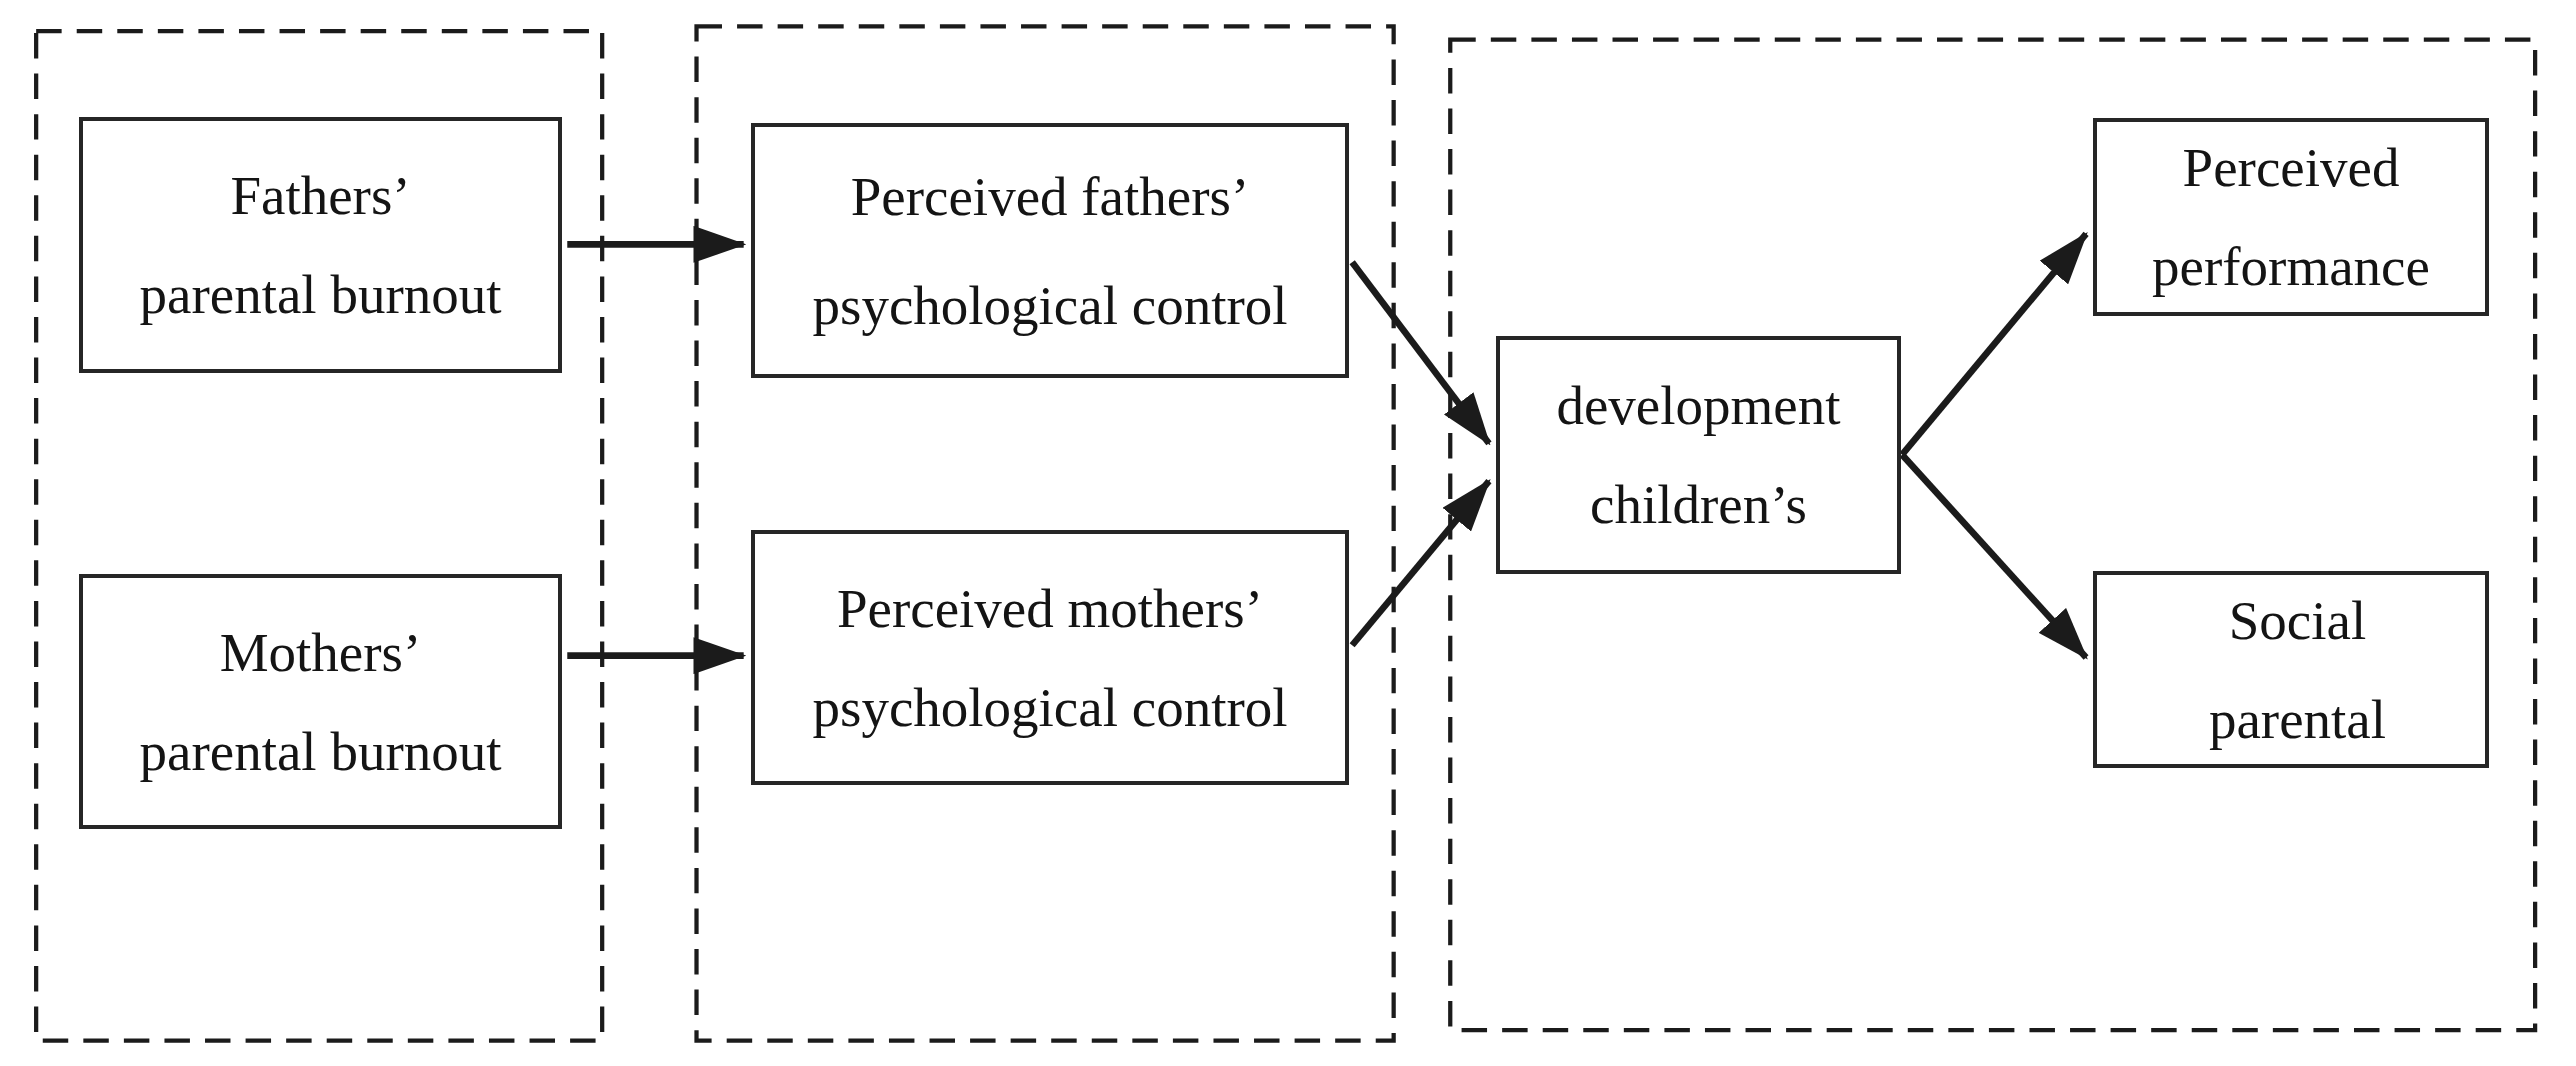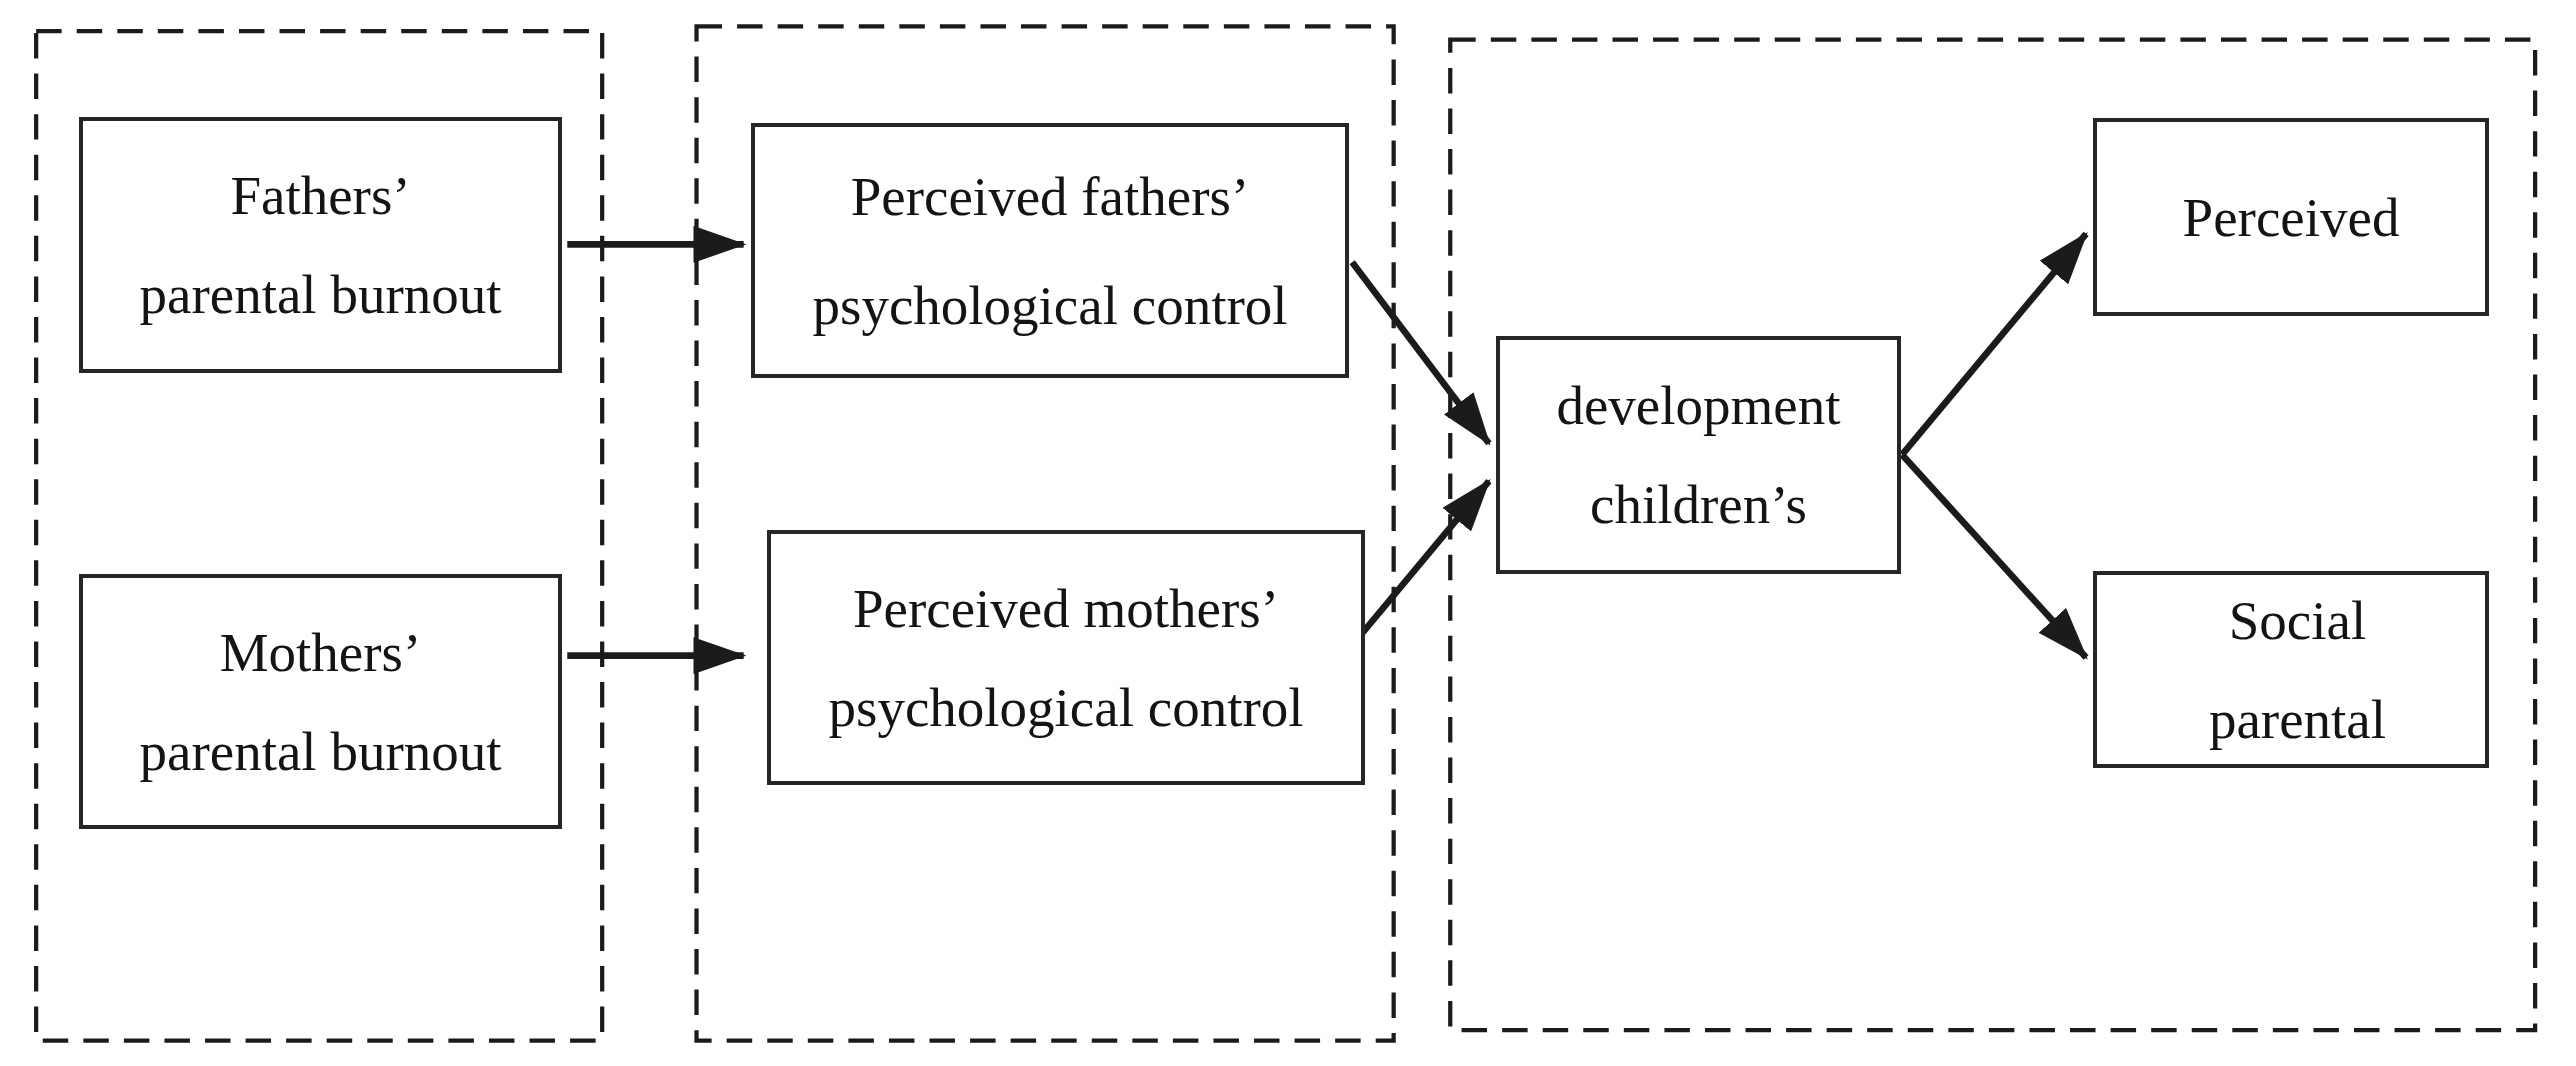--- a/index.html
+++ b/index.html
@@ -36,21 +36,21 @@
     font-size: 55px;
     line-height: 99px;
     white-space: nowrap;
   }
   .node span { display: block; }
 
   
   .n-fathers      { left:  79px; top: 117px; width: 483px; height: 256px; }
   .n-mothers      { left:  79px; top: 530px; width: 483px; height: 255px; margin-top: 44px; }
   .n-perc-fathers { left: 751px; top: 123px; width: 598px; height: 255px; gap: 10px; }
-  .n-perc-mothers { left: 751px; top: 530px; width: 598px; height: 255px; margin-left: 16px; }
+  .n-perc-mothers { left: 751px; top: 530px; width: 598px; height: 255px; }
   .n-children     { left: 1496px; top: 336px; width: 405px; height: 238px; }
   .n-academic     { left: 2093px; top: 118px; width: 396px; height: 198px; }
   .n-social       { left: 2093px; top: 571px; width: 396px; height: 197px; padding-left: 13px; }
 </style>
 </head>
 <body>
 
 <div class="canvas">
 
   <svg class="overlay" viewBox="0 0 2730 1130" xmlns="http://www.w3.org/2000/svg">
@@ -92,20 +92,21 @@
     <span>psychological control</span>
   </div>
 
   <div class="node n-children">
     <span>development</span>
     <span>children’s</span>
   </div>
 
   <div class="node n-academic">
     <span>Perceived</span>
+    <span>performance</span>
   </div>
 
   <div class="node n-social">
     <span>Social</span>
     <span>parental</span>
   </div>
 
 </div>
 
 

